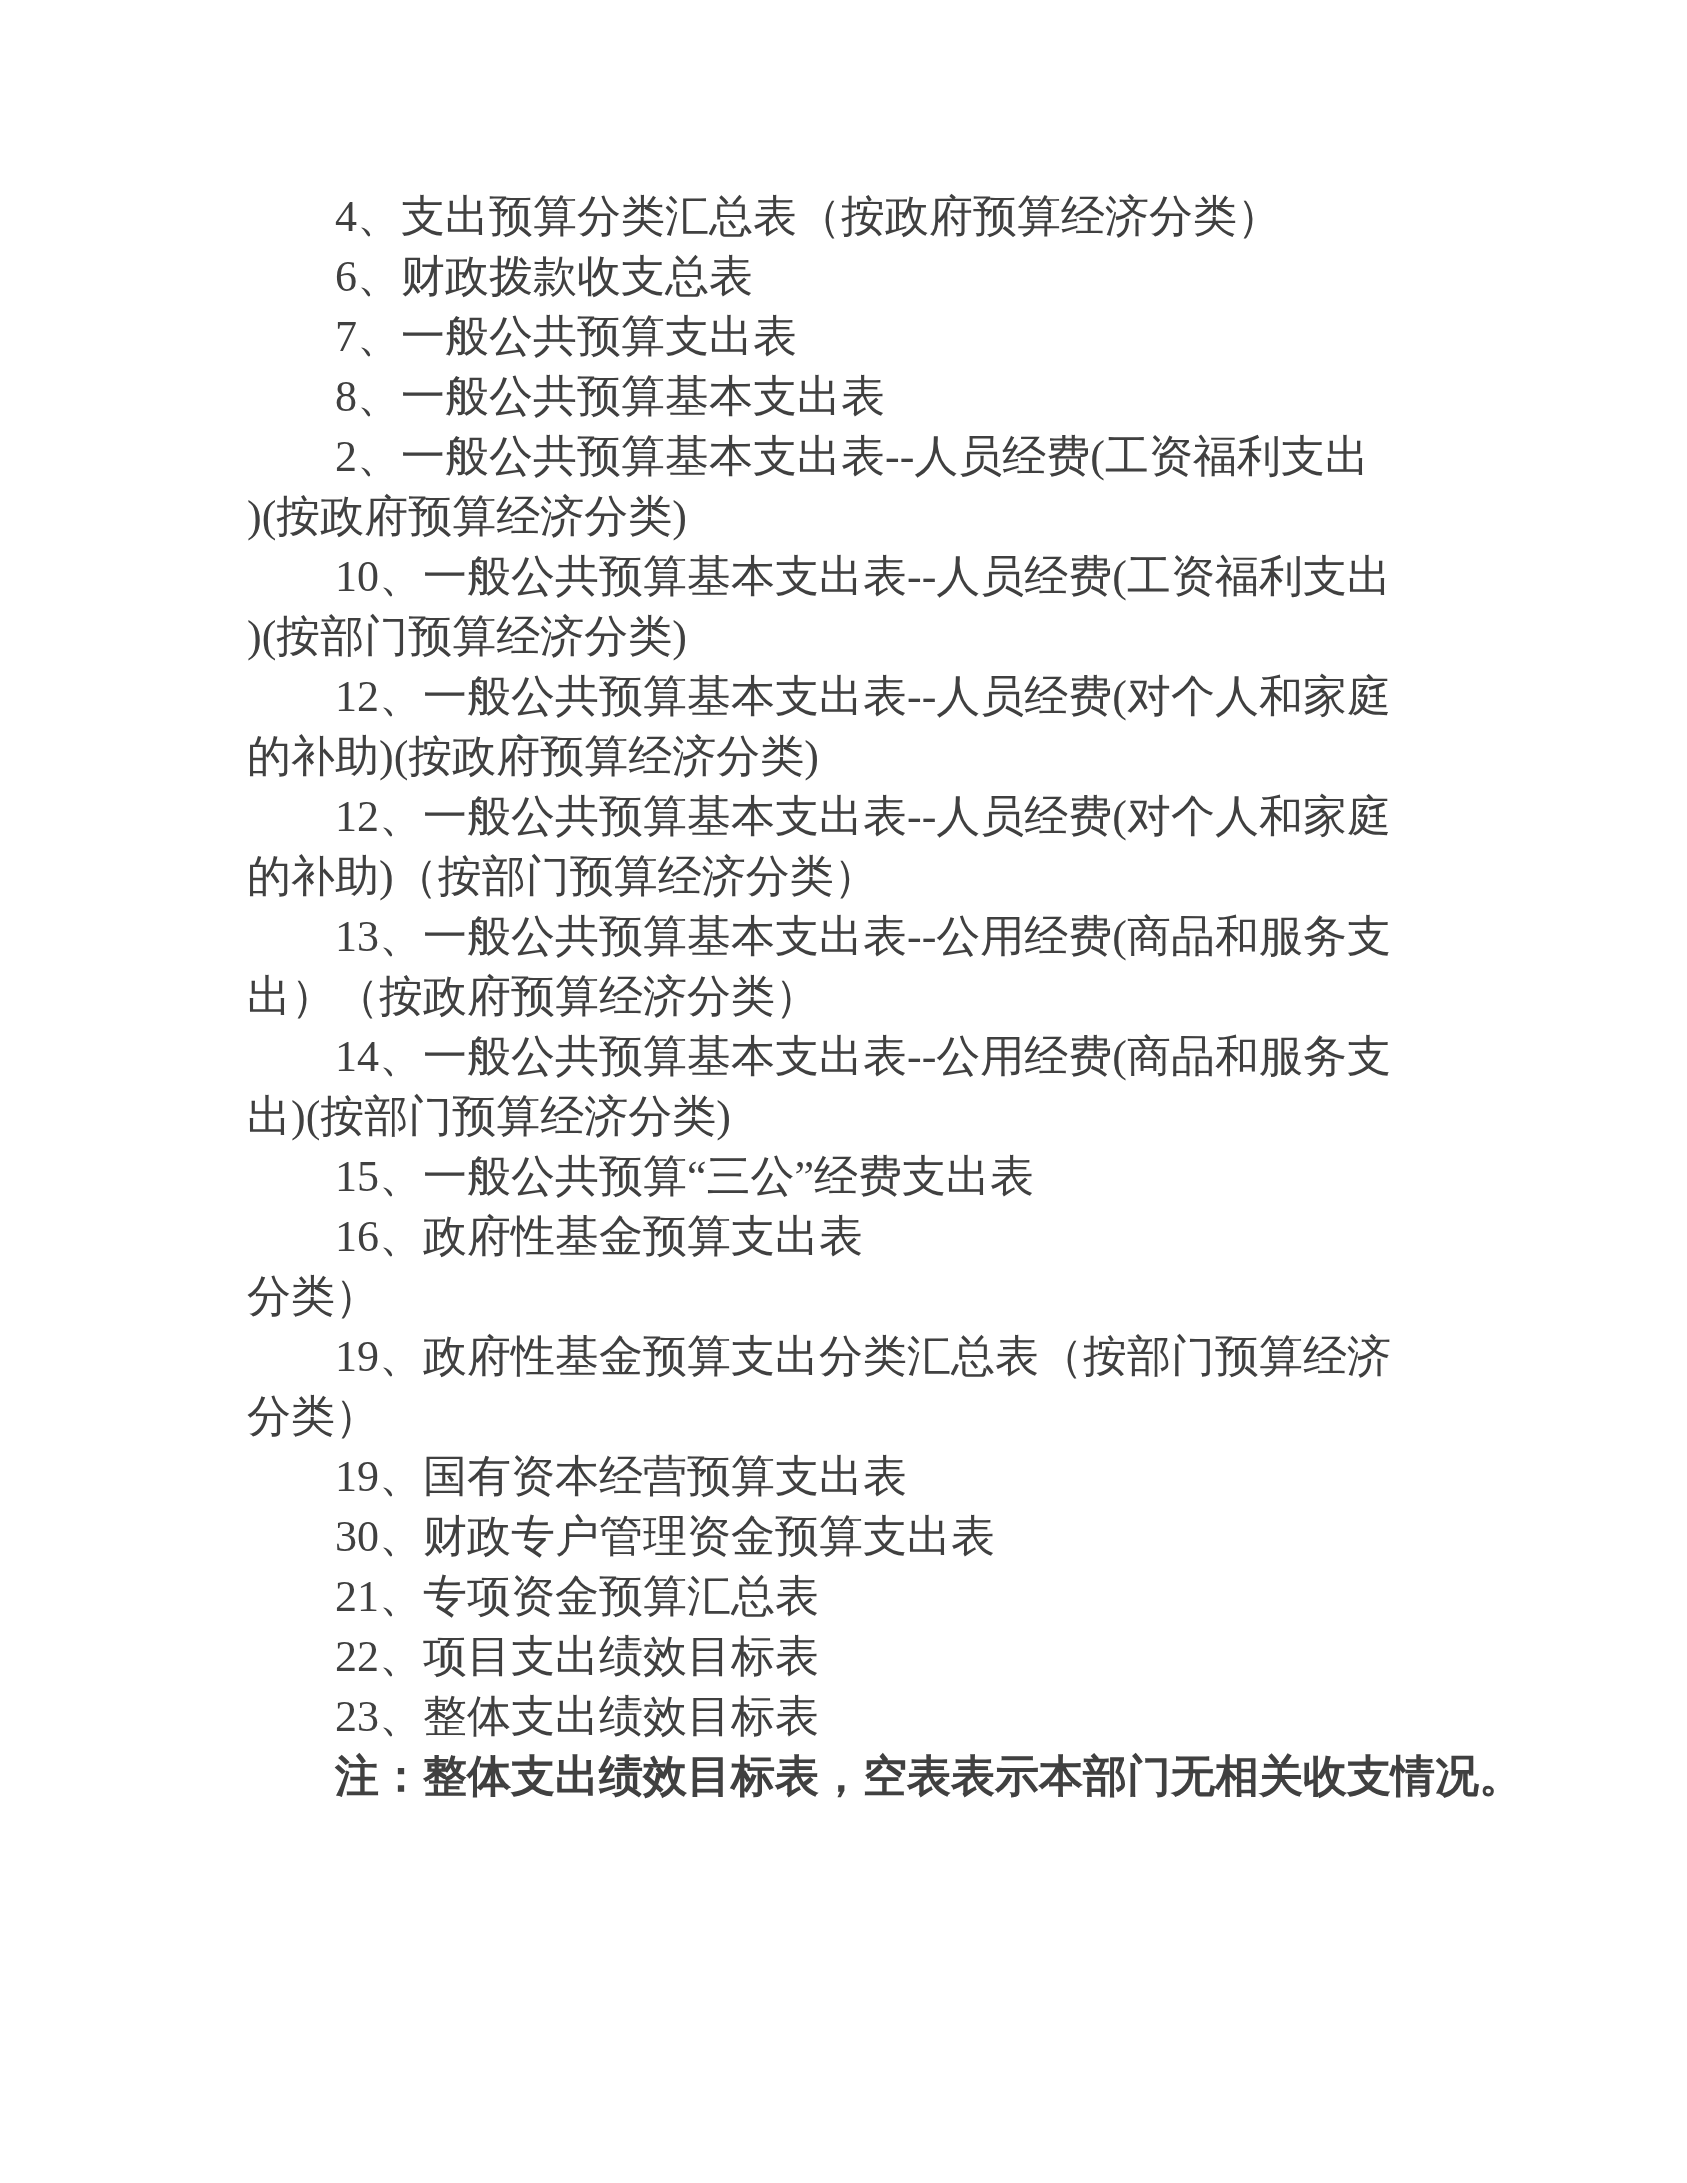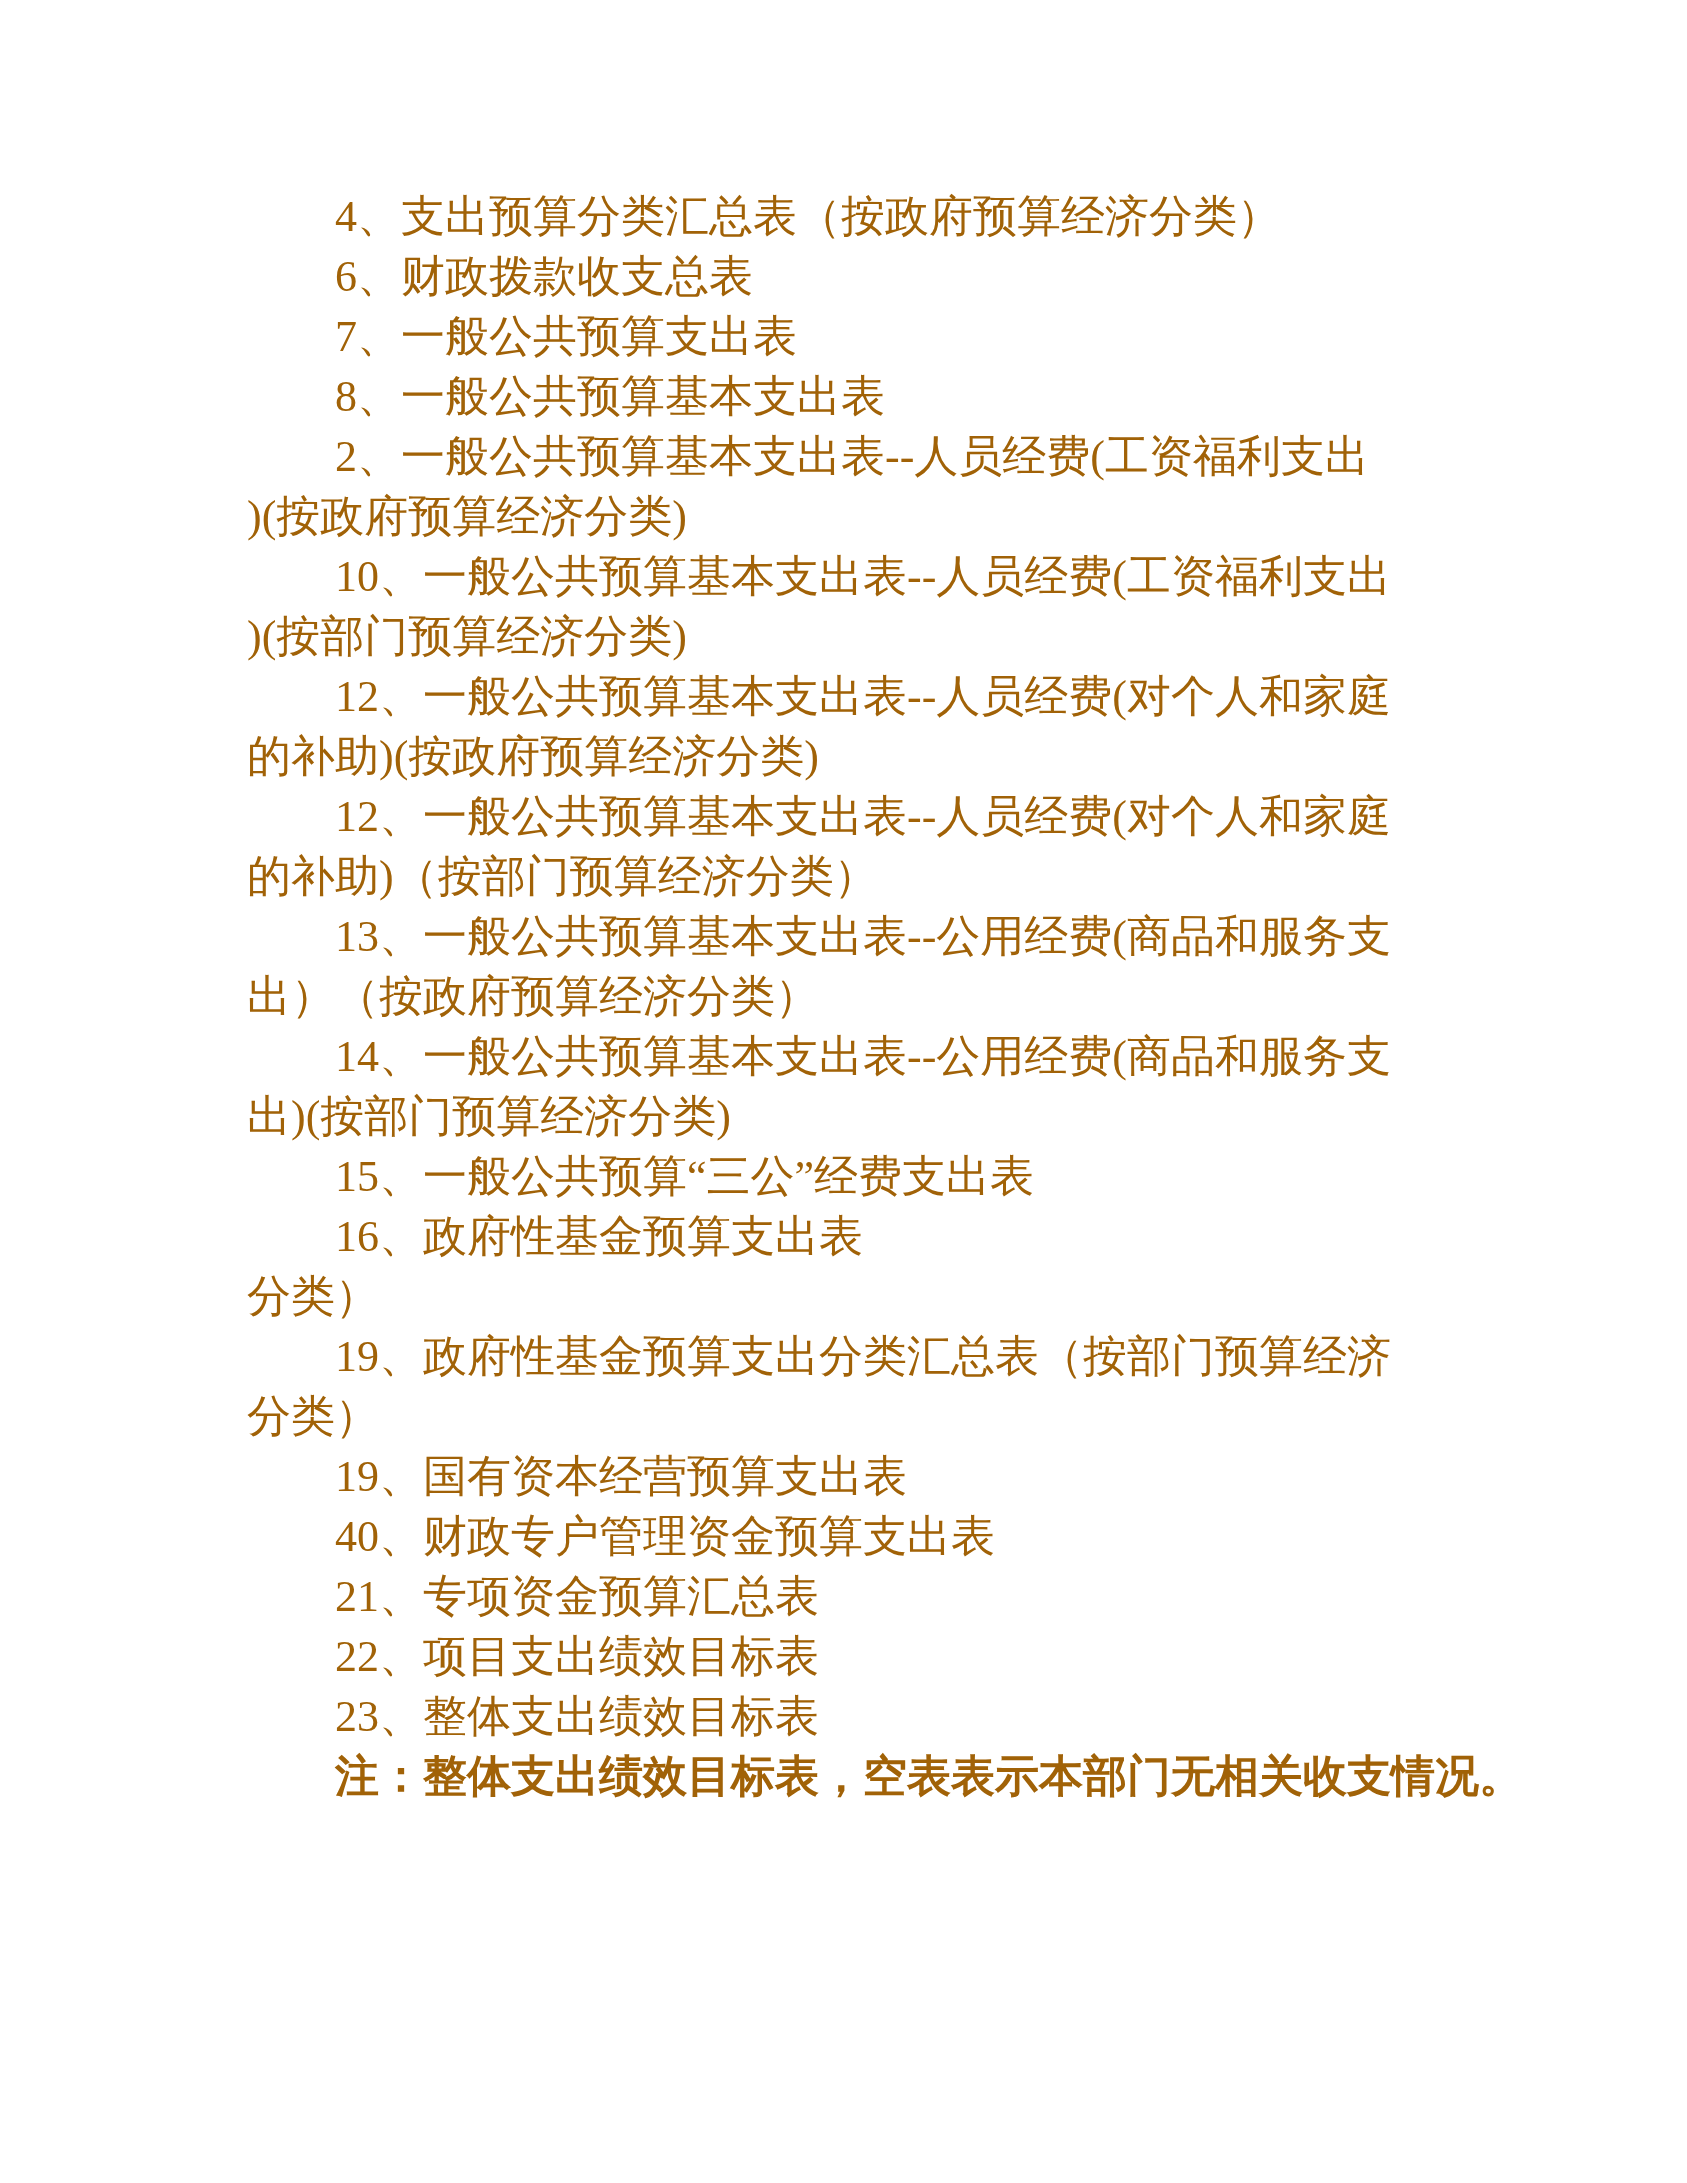--- a/index.html
+++ b/index.html
@@ -15,21 +15,21 @@
     overflow: hidden;
     font-family: "Liberation Serif", "DejaVu Serif", serif;
   }
   .doc-body {
     position: absolute;
     left: 247px;
     top: 187px;
     width: 1199px;
     font-size: 44px;
     line-height: 60px;
-    color: #a16207;
+    color: #404040;
     text-align: left;
   }
   .doc-line {
     min-height: 60px;
     white-space: pre;
   }
   .doc-line.indent {
     text-indent: 2em;
   }
   .doc-line.bold {
@@ -56,20 +56,20 @@
       <div class="doc-line indent">13、一般公共预算基本支出表--公用经费(商品和服务支</div>
       <div class="doc-line">出）（按政府预算经济分类）</div>
       <div class="doc-line indent">14、一般公共预算基本支出表--公用经费(商品和服务支</div>
       <div class="doc-line">出)(按部门预算经济分类)</div>
       <div class="doc-line indent">15、一般公共预算“三公”经费支出表</div>
       <div class="doc-line indent">16、政府性基金预算支出表</div>
       <div class="doc-line">分类）</div>
       <div class="doc-line indent">19、政府性基金预算支出分类汇总表（按部门预算经济</div>
       <div class="doc-line">分类）</div>
       <div class="doc-line indent">19、国有资本经营预算支出表</div>
-      <div class="doc-line indent">40、财政专户管理资金预算支出表</div>
+      <div class="doc-line indent">30、财政专户管理资金预算支出表</div>
       <div class="doc-line indent">21、专项资金预算汇总表</div>
       <div class="doc-line indent">22、项目支出绩效目标表</div>
       <div class="doc-line indent">23、整体支出绩效目标表</div>
       <div class="doc-line indent bold">注：整体支出绩效目标表，空表表示本部门无相关收支情况。</div>
     </div>
 </div>
 
 
 </body></html>

